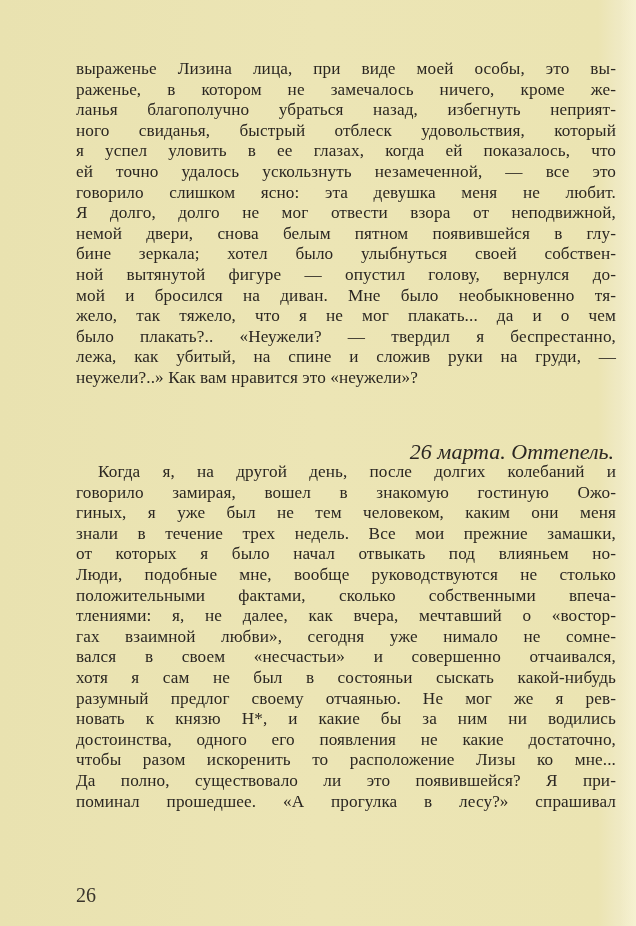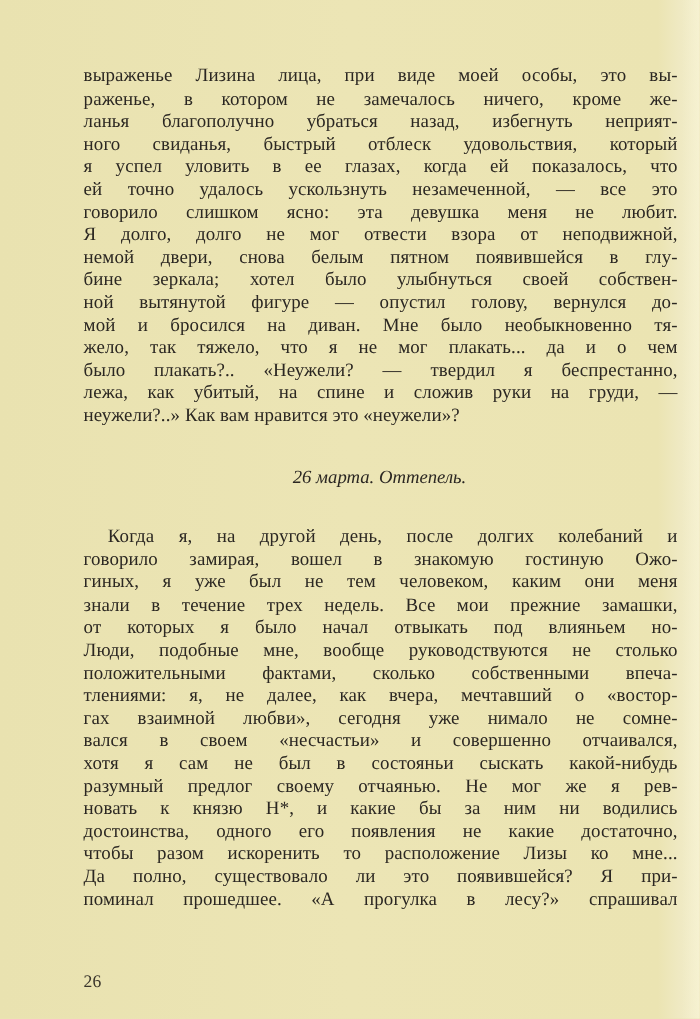--- a/index.html
+++ b/index.html
@@ -46,32 +46,32 @@
     text-align-last: left;
   }
   .line.indent {
     padding-left: 22px;
   }
   #block1 { top: 59px; }
   .dateline {
     position: absolute;
     left: 76px;
     width: 538px;
-    top: 424px;
-    text-align: center;
+    top: 439px;
+    text-align: right;
     font-style: italic;
-    font-size: 17px;
+    font-size: 22px;
     color: #2b2722;
   }
-  #block2 { top: 478px; }
+  #block2 { top: 462px; }
   .page-number {
     position: absolute;
     left: 76px;
     top: 884px;
-    font-size: 16px;
+    font-size: 20px;
     color: #3a352c;
   }
 </style>
 </head>
 <body>
 
 <div class="page">
   <div class="edge"></div>
 
   <div class="text-block" id="block1">

